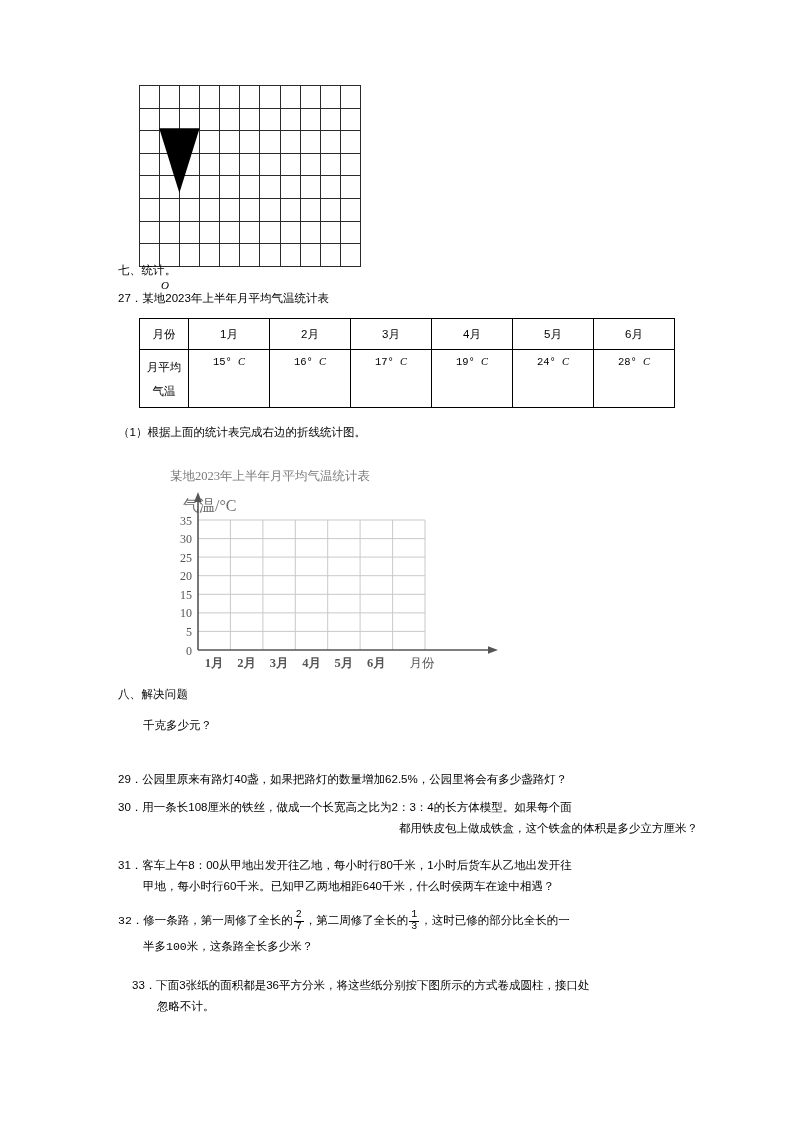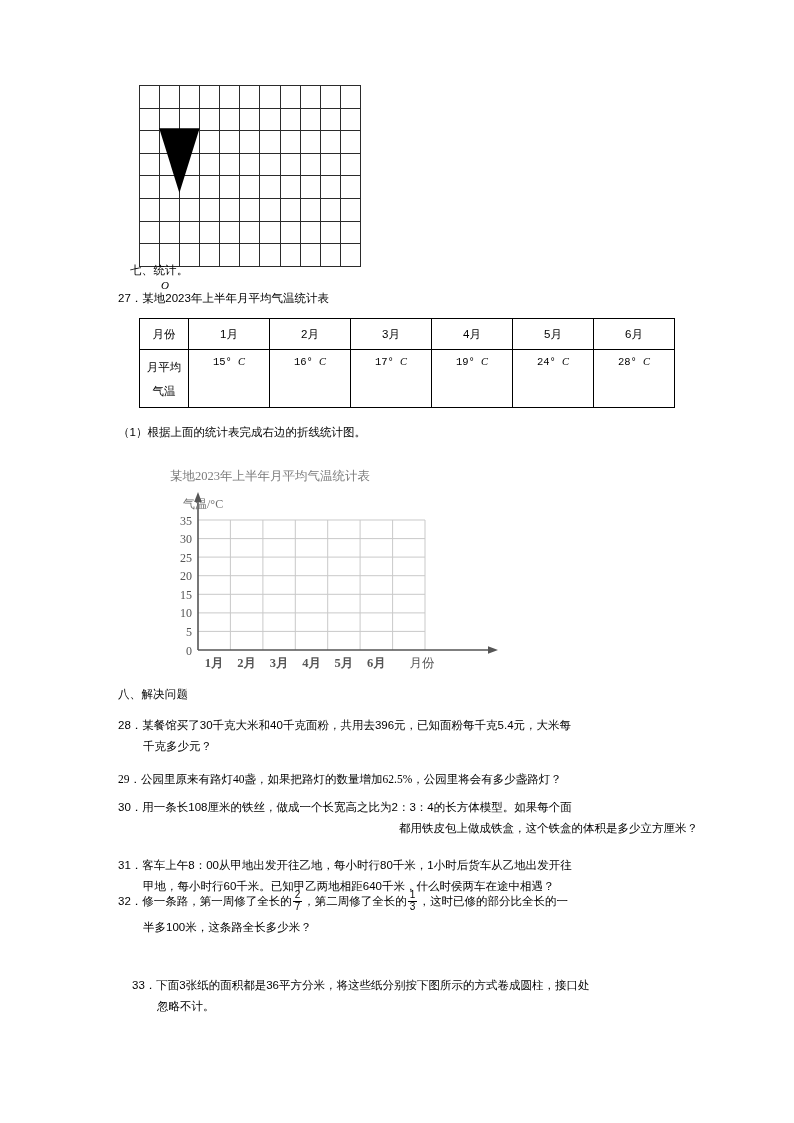--- a/index.html
+++ b/index.html
@@ -140,21 +140,21 @@
     font-family: "Liberation Serif", "DejaVu Serif", serif;
     font-size: 12.5px;
     color: #7b7b7b;
     white-space: nowrap;
   }
   .chart-ylabel {
     position: absolute;
     left: 43px;
     top: 28px;
     font-family: "Liberation Serif", "DejaVu Serif", serif;
-    font-size: 12px;
+    font-size: 16px;
     color: #6e6e6e;
     white-space: nowrap;
   }
   .chart-svg {
     position: absolute;
     left: 0;
     top: 0;
   }
   .ytick {
     font-family: "Liberation Serif", "DejaVu Serif", serif;
@@ -308,21 +308,21 @@
             <td></td>
           </tr>
     </tbody>
       </table>
     <svg class="grid-triangle" viewBox="0 0 222 173">
       <polygon points="20.2,43.2 60.6,43.2 40.4,108" fill="#000000"></polygon>
     </svg>
     <span class="grid-o-label">O</span>
   </div>
 
-  <div class="sec-head" style="left:130px; top:263px;">七、统计。</div>
+  <div class="sec-head" style="left:118px; top:263px;">七、统计。</div>
 
   <div class="q-line" style="left:118px; top:288px; white-space:nowrap;">
     <span class="q-num">27．</span><span>某地2023年上半年月平均气温统计表</span>
   </div>
 
   <table class="temp-table">
     <tbody>
         <tr>
       <td class="hdr-col">月份</td>
       <td class="mon-col">1月</td>
@@ -400,39 +400,38 @@
         <text class="xtick" x="203.9" y="199">5月</text>
         <text class="xtick" x="236.3" y="199">6月</text>
         <text class="xaxis-name" x="282" y="199">月份</text>
       </g>
     </svg>
   </div>
 
   <div class="sec-head" style="left:118px; top:687px;">八、解决问题</div>
 
   <div class="q-line" style="left:118px; top:715px; width:580px;">
-    <div style="white-space:nowrap;"><span class="q-num">28．</span><span>某餐馆买了30千克大米和40千克面粉，共用去396元，已知面粉每千克5.4元，大米每</span></div>
     <div class="indent" style="white-space:nowrap;"><span>千克多少元？</span></div>
   </div>
 
-  <div class="q-line" style="left:118px; top:769px; width:600px;font-family:Liberation Serif, serif;">
+  <div class="q-line" style="left:118px; top:769px; width:600px;">
     <div style="white-space:nowrap;"><span class="q-num">29．</span><span>公园里原来有路灯40盏，如果把路灯的数量增加62.5%，公园里将会有多少盏路灯？</span></div>
   </div>
 
   <div class="q-line" style="left:118px; top:797px; width:580px;">
     <div style="white-space:nowrap;"><span class="q-num">30．</span><span>用一条长108厘米的铁丝，做成一个长宽高之比为2：3：4的长方体模型。如果每个面</span></div>
     <div class="indent" style="white-space:nowrap;text-align:right;"><span>都用铁皮包上做成铁盒，这个铁盒的体积是多少立方厘米？</span></div>
   </div>
 
   <div class="q-line" style="left:118px; top:855px; width:580px;">
     <div style="white-space:nowrap;"><span class="q-num">31．</span><span>客车上午8：00从甲地出发开往乙地，每小时行80千米，1小时后货车从乙地出发开往</span></div>
     <div class="indent" style="white-space:nowrap;"><span>甲地，每小时行60千米。已知甲乙两地相距640千米，什么时侯两车在途中相遇？</span></div>
   </div>
 
-  <div class="q-line" style="left:118px; top:888px; width:580px; line-height:26px;">
+  <div class="q-line" style="left:118px; top:908px; width:580px; line-height:26px;font-family:Liberation Mono, monospace;">
     <div style="white-space:nowrap;">
       <span class="q-num">32．</span><span>修一条路，第一周修了全长的</span><span class="frac"><span class="num">2</span><span class="den">7</span></span><span>，第二周修了全长的</span><span class="frac"><span class="num">1</span><span class="den">3</span></span><span>，这时已修的部分比全长的一</span>
     </div>
     <div class="indent" style="white-space:nowrap; "><span>半多100米，这条路全长多少米？</span></div>
   </div>
 
   <div class="q-line" style="left:132px; top:975px; width:590px;">
     <div style="white-space:nowrap;"><span class="q-num">33．</span><span>下面3张纸的面积都是36平方分米，将这些纸分别按下图所示的方式卷成圆柱，接口处</span></div>
     <div class="indent" style="white-space:nowrap;"><span>忽略不计。</span></div>
   </div>

